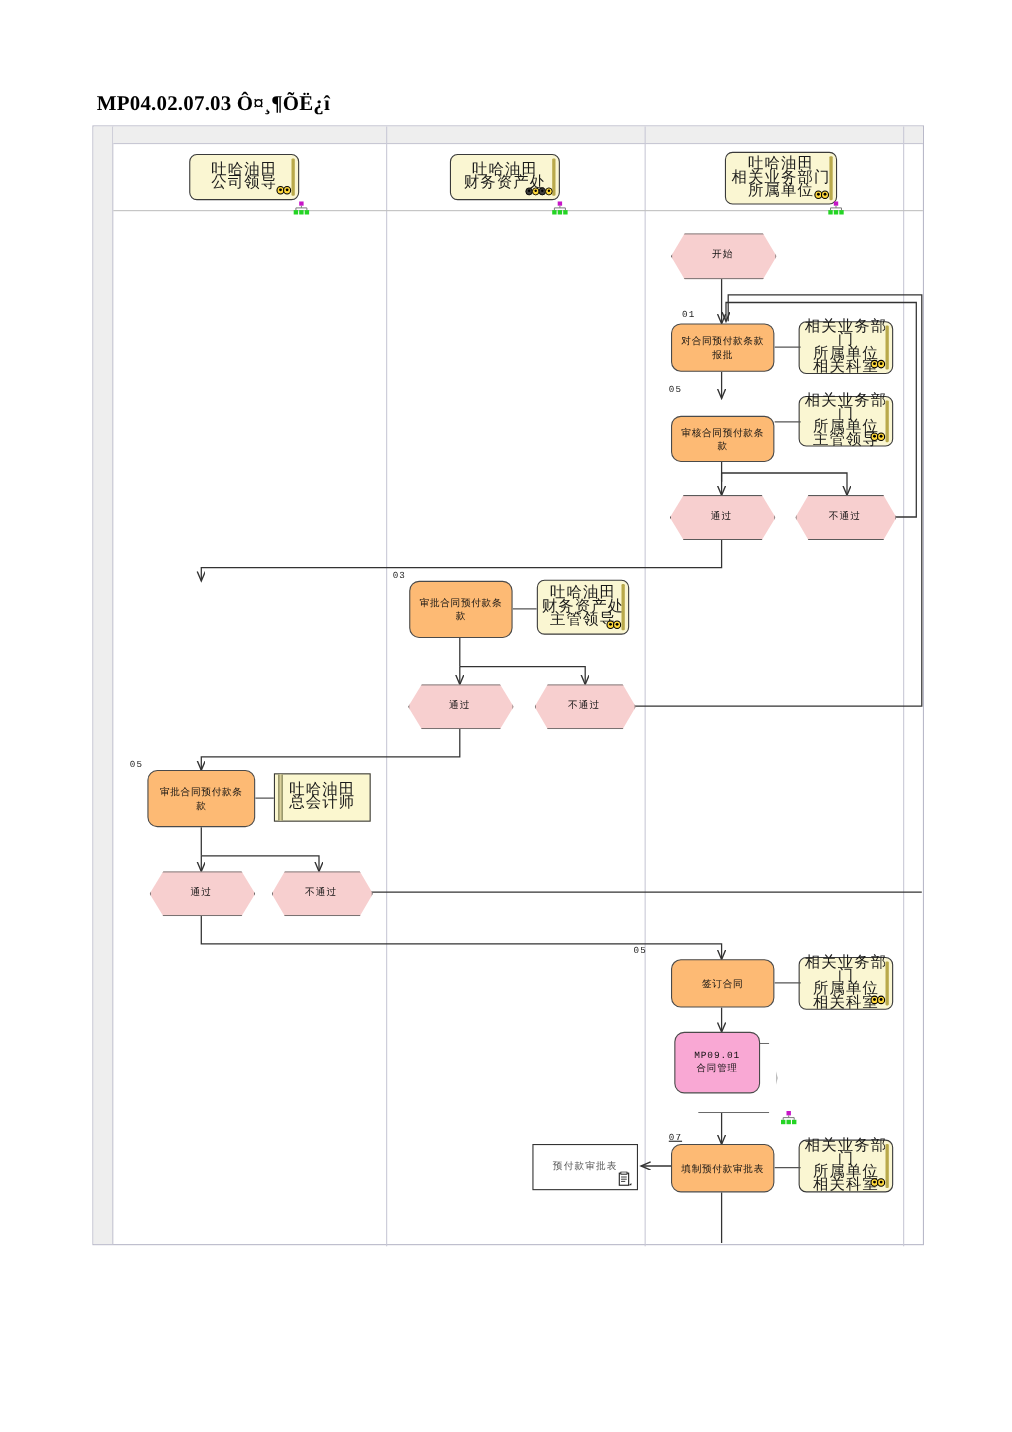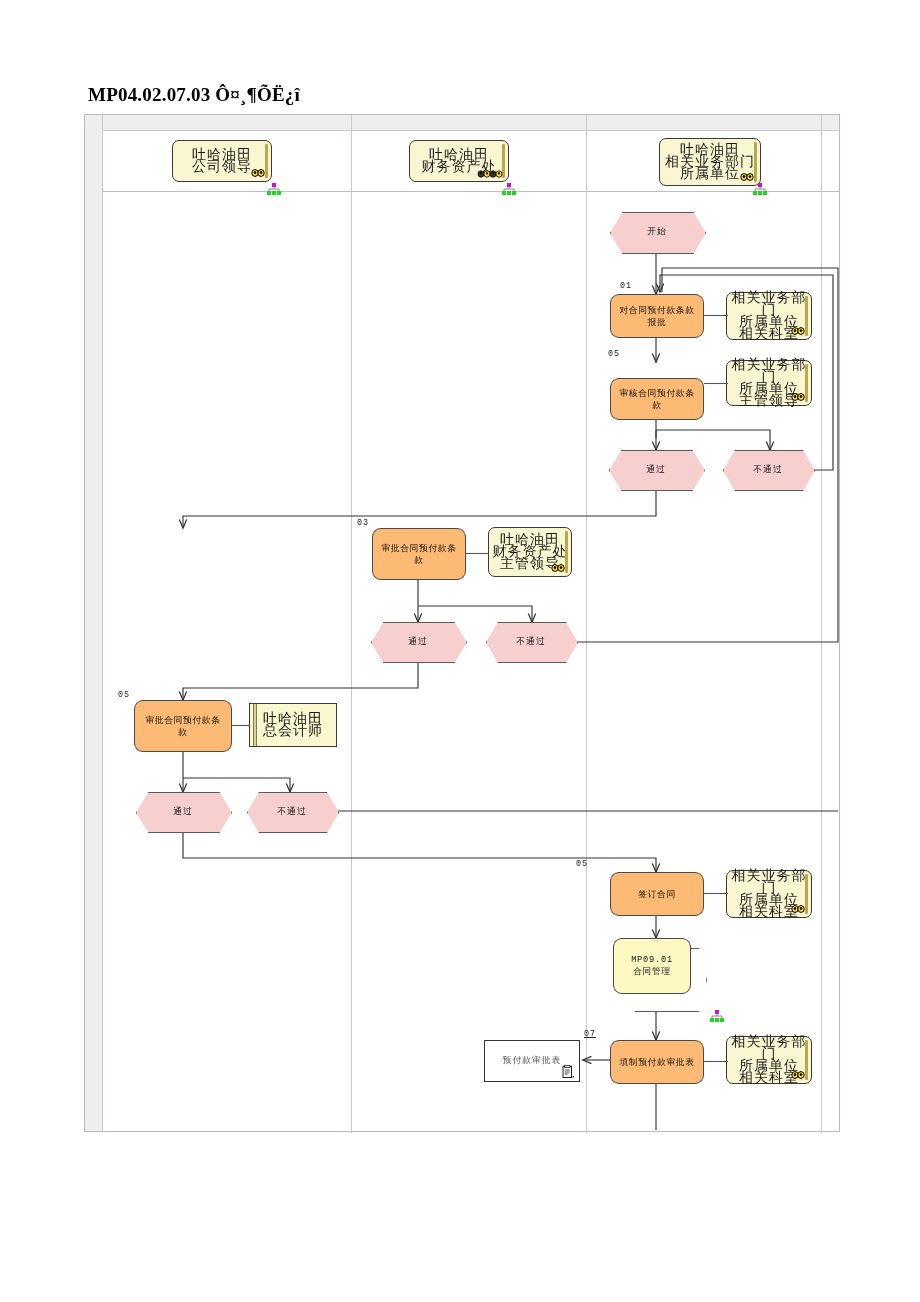--- a/index.html
+++ b/index.html
@@ -46,21 +46,21 @@
   .hex .hx-sh{position:absolute;left:0;top:0;width:100%;height:100%;background:#f7cfcf;
     border:1px solid #5a5a5a;
     clip-path:polygon(13% 0,87% 0,100% 50%,87% 100%,13% 100%,0 50%);}
   .hex span{position:relative;font-size:8.8px;color:#111;letter-spacing:1px;
     font-family:Liberation Serif, serif;}
 
   
   .sub{position:absolute;}
   .sub .back{position:absolute;left:14px;top:10px;width:78px;height:62px;background:#fff;
     border:1px solid #5a5a5a;clip-path:polygon(10% 0,90% 0,100% 50%,90% 100%,10% 100%,0 50%);}
-  .sub .front{position:absolute;left:0;top:0;width:78px;height:56px;background:#fef9c3;
+  .sub .front{position:absolute;left:0;top:0;width:78px;height:56px;background:#f9a8d4;
     border:1px solid #4a4a4a;border-radius:9px;box-sizing:border-box;
     display:flex;align-items:center;justify-content:center;text-align:center;}
   .sub .front span{font-size:8.6px;line-height:12px;color:#111;letter-spacing:.8px;
     font-family:"Liberation Mono","DejaVu Sans Mono",monospace;white-space:pre-line;}
 
   
   .docbox{position:absolute;background:#fff;border:1px solid #333;box-sizing:border-box;
     display:flex;align-items:center;justify-content:center;}
   .docbox span{font-size:8.8px;color:#555;letter-spacing:1px;
     font-family:Liberation Serif, serif;}
@@ -342,21 +342,21 @@
     </div>
   </div>
   <svg class="org-ic" style="left:709px;top:1010px;" viewBox="0 0 16 13">
     <rect x="6" y="0" width="4" height="4" fill="#c715c7"></rect>
     <rect x="1" y="8" width="4" height="4" fill="#24d424"></rect>
     <rect x="11" y="8" width="4" height="4" fill="#24d424"></rect>
     <rect x="6" y="8" width="4" height="4" fill="#24d424"></rect>
     <path d="M8 4 L8 6 M3 8 L3 6 L13 6 L13 8" stroke="#7a7a7a" stroke-width=".9" fill="none"></path>
   </svg>
 
-  <div class="stepno" style="left:584px;top:1029px;text-decoration:underline;">07</div>
+  <div class="stepno" style="left:608px;top:1029px;text-decoration:underline;">07</div>
   <div class="proc" style="left:610px;top:1040px;width:94px;height:44px;">
     <span>填制预付款审批表</span>
   </div>
   <div class="rolebox" style="left:726px;top:1036px;width:86px;height:48px;">
     <div class="spine"></div>
     <div class="rtxt">相关业务部门
 所属单位
 相关科室</div>
     <svg class="people-ic" viewBox="0 0 20 12">
       <ellipse cx="6" cy="5" rx="3.2" ry="3.4" fill="#ffd83b" stroke="#000" stroke-width="1"></ellipse>

